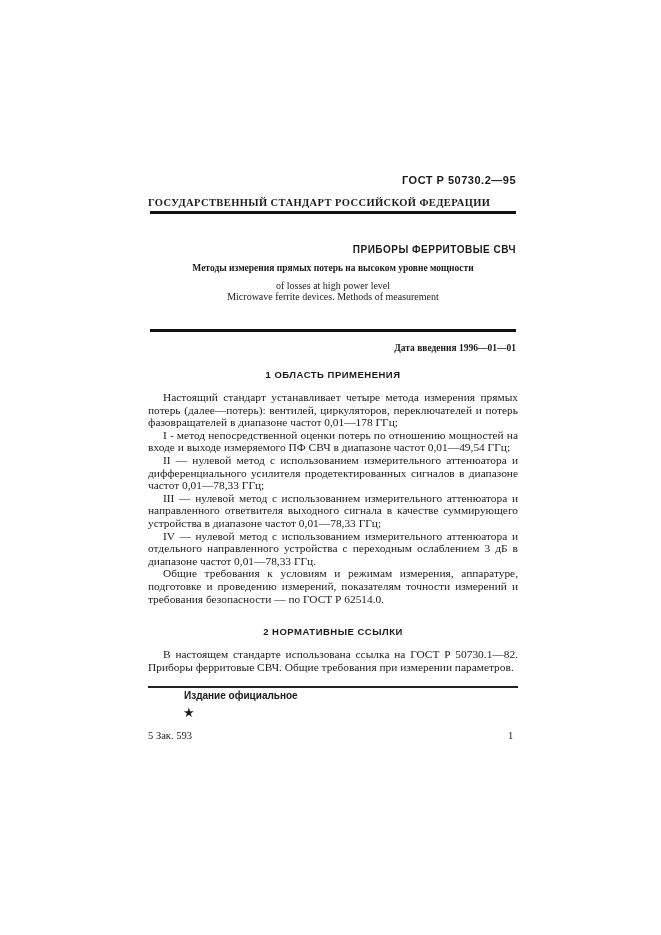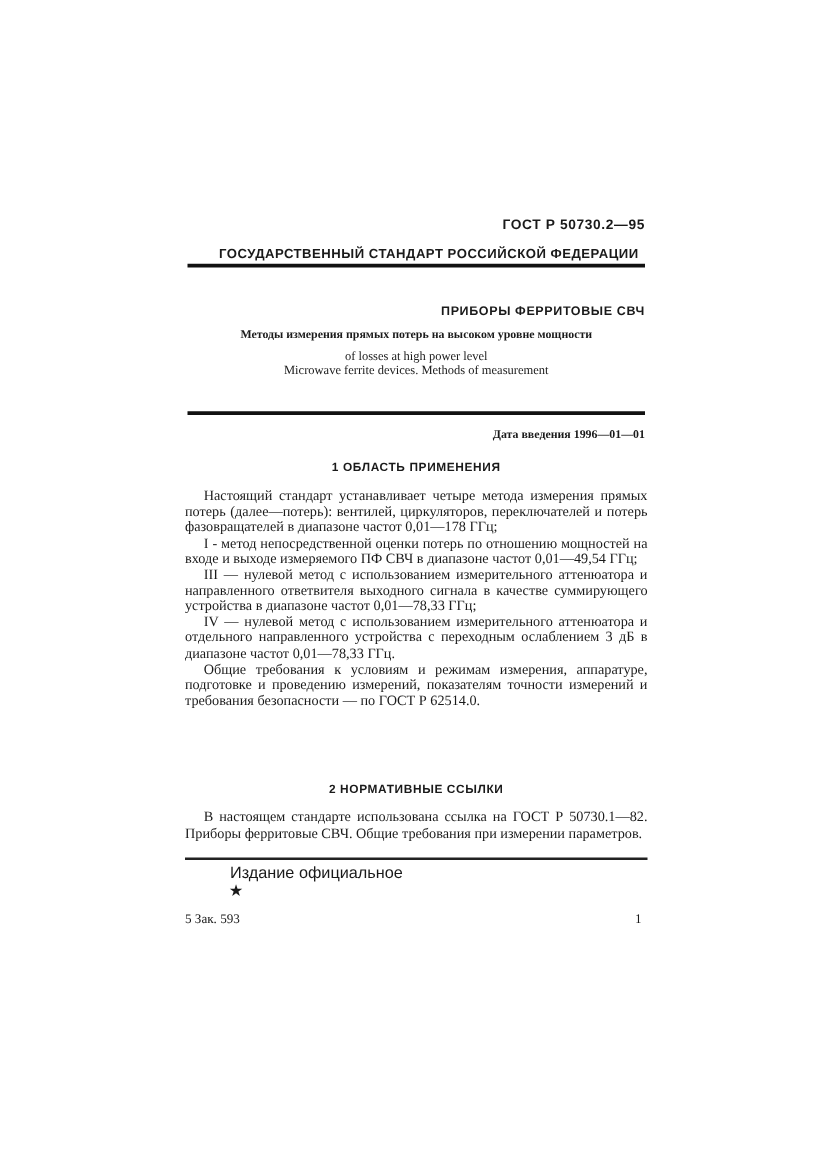--- a/index.html
+++ b/index.html
@@ -1,36 +1,36 @@
 <!DOCTYPE html>
 <html><head>
 <meta charset="utf-8">
 <style>
   html, body { margin: 0; padding: 0; background: #ffffff; }
   body { width: 661px; height: 935px; position: relative; overflow: hidden;
          font-family: "Liberation Serif", serif; color: #1a1a1a; }
   .abs { position: absolute; }
   .gost-code { left: 150px; width: 366px; top: 174px; text-align: right;
                font-family: Liberation Sans, sans-serif; font-weight: bold; font-size: 11px; letter-spacing: 0.5px; }
-  .state-title { left: 160px; width: 366px; top: 197px; text-align: center;
-                 font-family: Liberation Sans, sans-serif; font-weight: bold; font-size: 10.5px; letter-spacing: 0.4px; }
+  .state-title { left: 148px; width: 366px; top: 197px; 
+                 font-family: Liberation Serif, serif; font-weight: bold; font-size: 10.5px; letter-spacing: 0.4px; }
   .rule-thick { left: 150px; width: 366px; height: 3px; background: #111; }
   .title-main { left: 150px; width: 366px; top: 244px; text-align: right;
                 font-family: "Liberation Sans", sans-serif; font-weight: bold; font-size: 10px; letter-spacing: 0.5px; }
   .subtitle-ru { left: 150px; width: 366px; top: 263px; text-align: center;
                  font-weight: bold; font-size: 9.5px; }
   .subtitle-en { left: 150px; width: 366px; top: 280px; text-align: center;
                  font-size: 10px; line-height: 11px; }
   .date-intro { left: 150px; width: 366px; top: 343px; text-align: right; font-weight: bold; font-size: 9.5px; }
   .section-h { left: 150px; width: 366px; text-align: center;
                font-family: "Liberation Sans", sans-serif; font-weight: bold; font-size: 9.5px; letter-spacing: 0.5px; }
   .para { left: 148px; width: 370px; font-size: 11.4px; line-height: 12.6px; text-align: justify; }
   .para p { margin: 0; text-indent: 15px; text-align: justify; }
   .rule-thin { left: 148px; width: 370px; height: 2px; background: #222; }
-  .edition { left: 148px; top: 723px; font-family: "Liberation Sans", sans-serif; font-weight: normal; font-size: 13px; padding-left: 36px; }
+  .edition { left: 148px; top: 723px; font-family: "Liberation Sans", sans-serif; font-weight: bold; font-size: 10px; padding-left: 36px; }
   .star { left: 183px; top: 737px; font-size: 13px; }
   .order { left: 148px; top: 757px; font-size: 10.5px; }
   .pageno { left: 508px; top: 757px; font-size: 10.5px; }
 </style>
 </head>
 <body>
 
 <div class="abs gost-code">ГОСТ  Р  50730.2—95</div>
 <div class="abs state-title">ГОСУДАРСТВЕННЫЙ СТАНДАРТ РОССИЙСКОЙ ФЕДЕРАЦИИ</div>
 <div class="abs rule-thick" style="top:211px;"></div>
@@ -42,20 +42,21 @@
   <div>Microwave ferrite devices. Methods of measurement</div>
 </div>
 <div class="abs rule-thick" style="top:329px; height:2.5px;"></div>
 
 <div class="abs date-intro">Дата введения 1996—01—01</div>
 
 <div class="abs section-h" style="top:369px;">1 ОБЛАСТЬ ПРИМЕНЕНИЯ</div>
 <div class="abs para" style="top:391px;">
   <p>Настоящий стандарт устанавливает четыре метода измерения прямых потерь (далее—потерь): вентилей, циркуляторов, переключателей и потерь фазовращателей в диапазоне частот 0,01—178 ГГц;</p>
   <p>I - метод непосредственной оценки потерь по отношению мощностей на входе и выходе измеряемого ПФ СВЧ в диапазоне частот 0,01—49,54 ГГц;</p>
+  <p>II — нулевой метод с использованием измерительного аттенюатора и дифференциального усилителя продетектированных сигналов в диапазоне частот 0,01—78,33 ГГц;</p>
   <p>III — нулевой метод с использованием измерительного аттенюатора и направленного ответвителя выходного сигнала в качестве суммирующего устройства в диапазоне частот 0,01—78,33 ГГц;</p>
   <p>IV — нулевой метод с использованием измерительного аттенюатора и отдельного направленного устройства с переходным ослаблением 3 дБ в диапазоне частот 0,01—78,33 ГГц.</p>
   <p>Общие требования к условиям и режимам измерения, аппаратуре, подготовке и проведению измерений, показателям точности измерений и требования безопасности — по ГОСТ Р 62514.0.</p>
 </div>
 
 <div class="abs section-h" style="top:626px;">2 НОРМАТИВНЫЕ ССЫЛКИ</div>
 <div class="abs para" style="top:648px;">
   <p>В настоящем стандарте использована ссылка на ГОСТ Р 50730.1—82. Приборы ферритовые СВЧ. Общие требования при измерении параметров.</p>
 </div>
 

